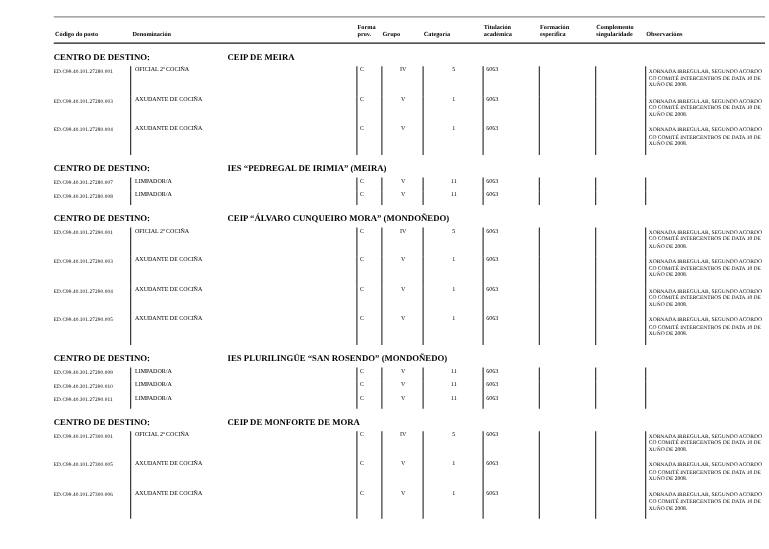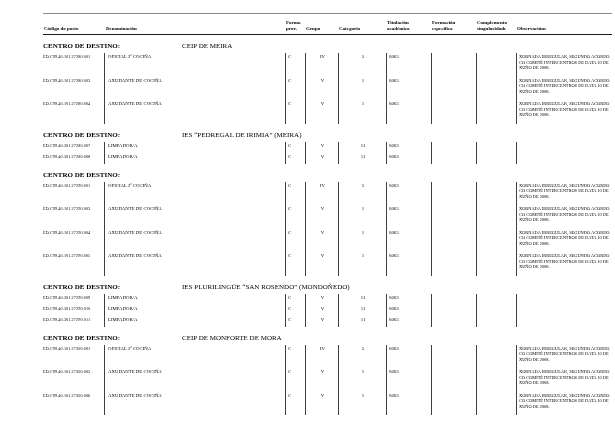--- a/index.html
+++ b/index.html
@@ -23,21 +23,21 @@
     padding:2px 0 2px 0;
     min-height:16px;
   }
   .hcell {
     font-weight:bold; font-size:5px; line-height:1.25;
     white-space:pre-line; padding-left:1px;
   }
 
   .section-head { display:flex; margin:7px 0 3px 0; }
   .centro-label { font-weight:bold; font-size:7px; width:139px; flex:0 0 139px; }
-  .centro-name  { font-weight:normal; font-size:7px; }
+  .centro-name  { font-weight:bold; font-size:7px; }
 
   .row { min-height:11px; }
   .row-tall { min-height:23.5px; }
   .cell {
     box-sizing:border-box;
     font-size:4.8px; line-height:1.25;
     padding:1px 1px 0 2px;
     overflow:hidden;
   }
   .c-codigo { font-size:4.2px; padding-left:0; border-right:1px solid #3f3f3f; letter-spacing:0.1px; }
@@ -140,20 +140,21 @@
     <div class="cell c-formacion"></div>
     <div class="cell c-complemento"></div>
     <div class="cell c-obs"></div>
   </div>
 </div>
   </section>
 
   <section>
     <div class="section-head">
       <span class="centro-label">CENTRO DE DESTINO:</span>
+      <span class="centro-name">CEIP “ÁLVARO CUNQUEIRO MORA” (MONDOÑEDO)</span>
     </div>
     <div class="rows">
   <div class="row grid9 row-tall">
     <div class="cell c-codigo">ED.C99.40.101.27290.001</div>
     <div class="cell c-denom">OFICIAL 2ª COCIÑA</div>
     <div class="cell c-forma">C</div>
     <div class="cell c-grupo">IV</div>
     <div class="cell c-categoria">5</div>
     <div class="cell c-titulacion">6063</div>
     <div class="cell c-formacion"></div>

